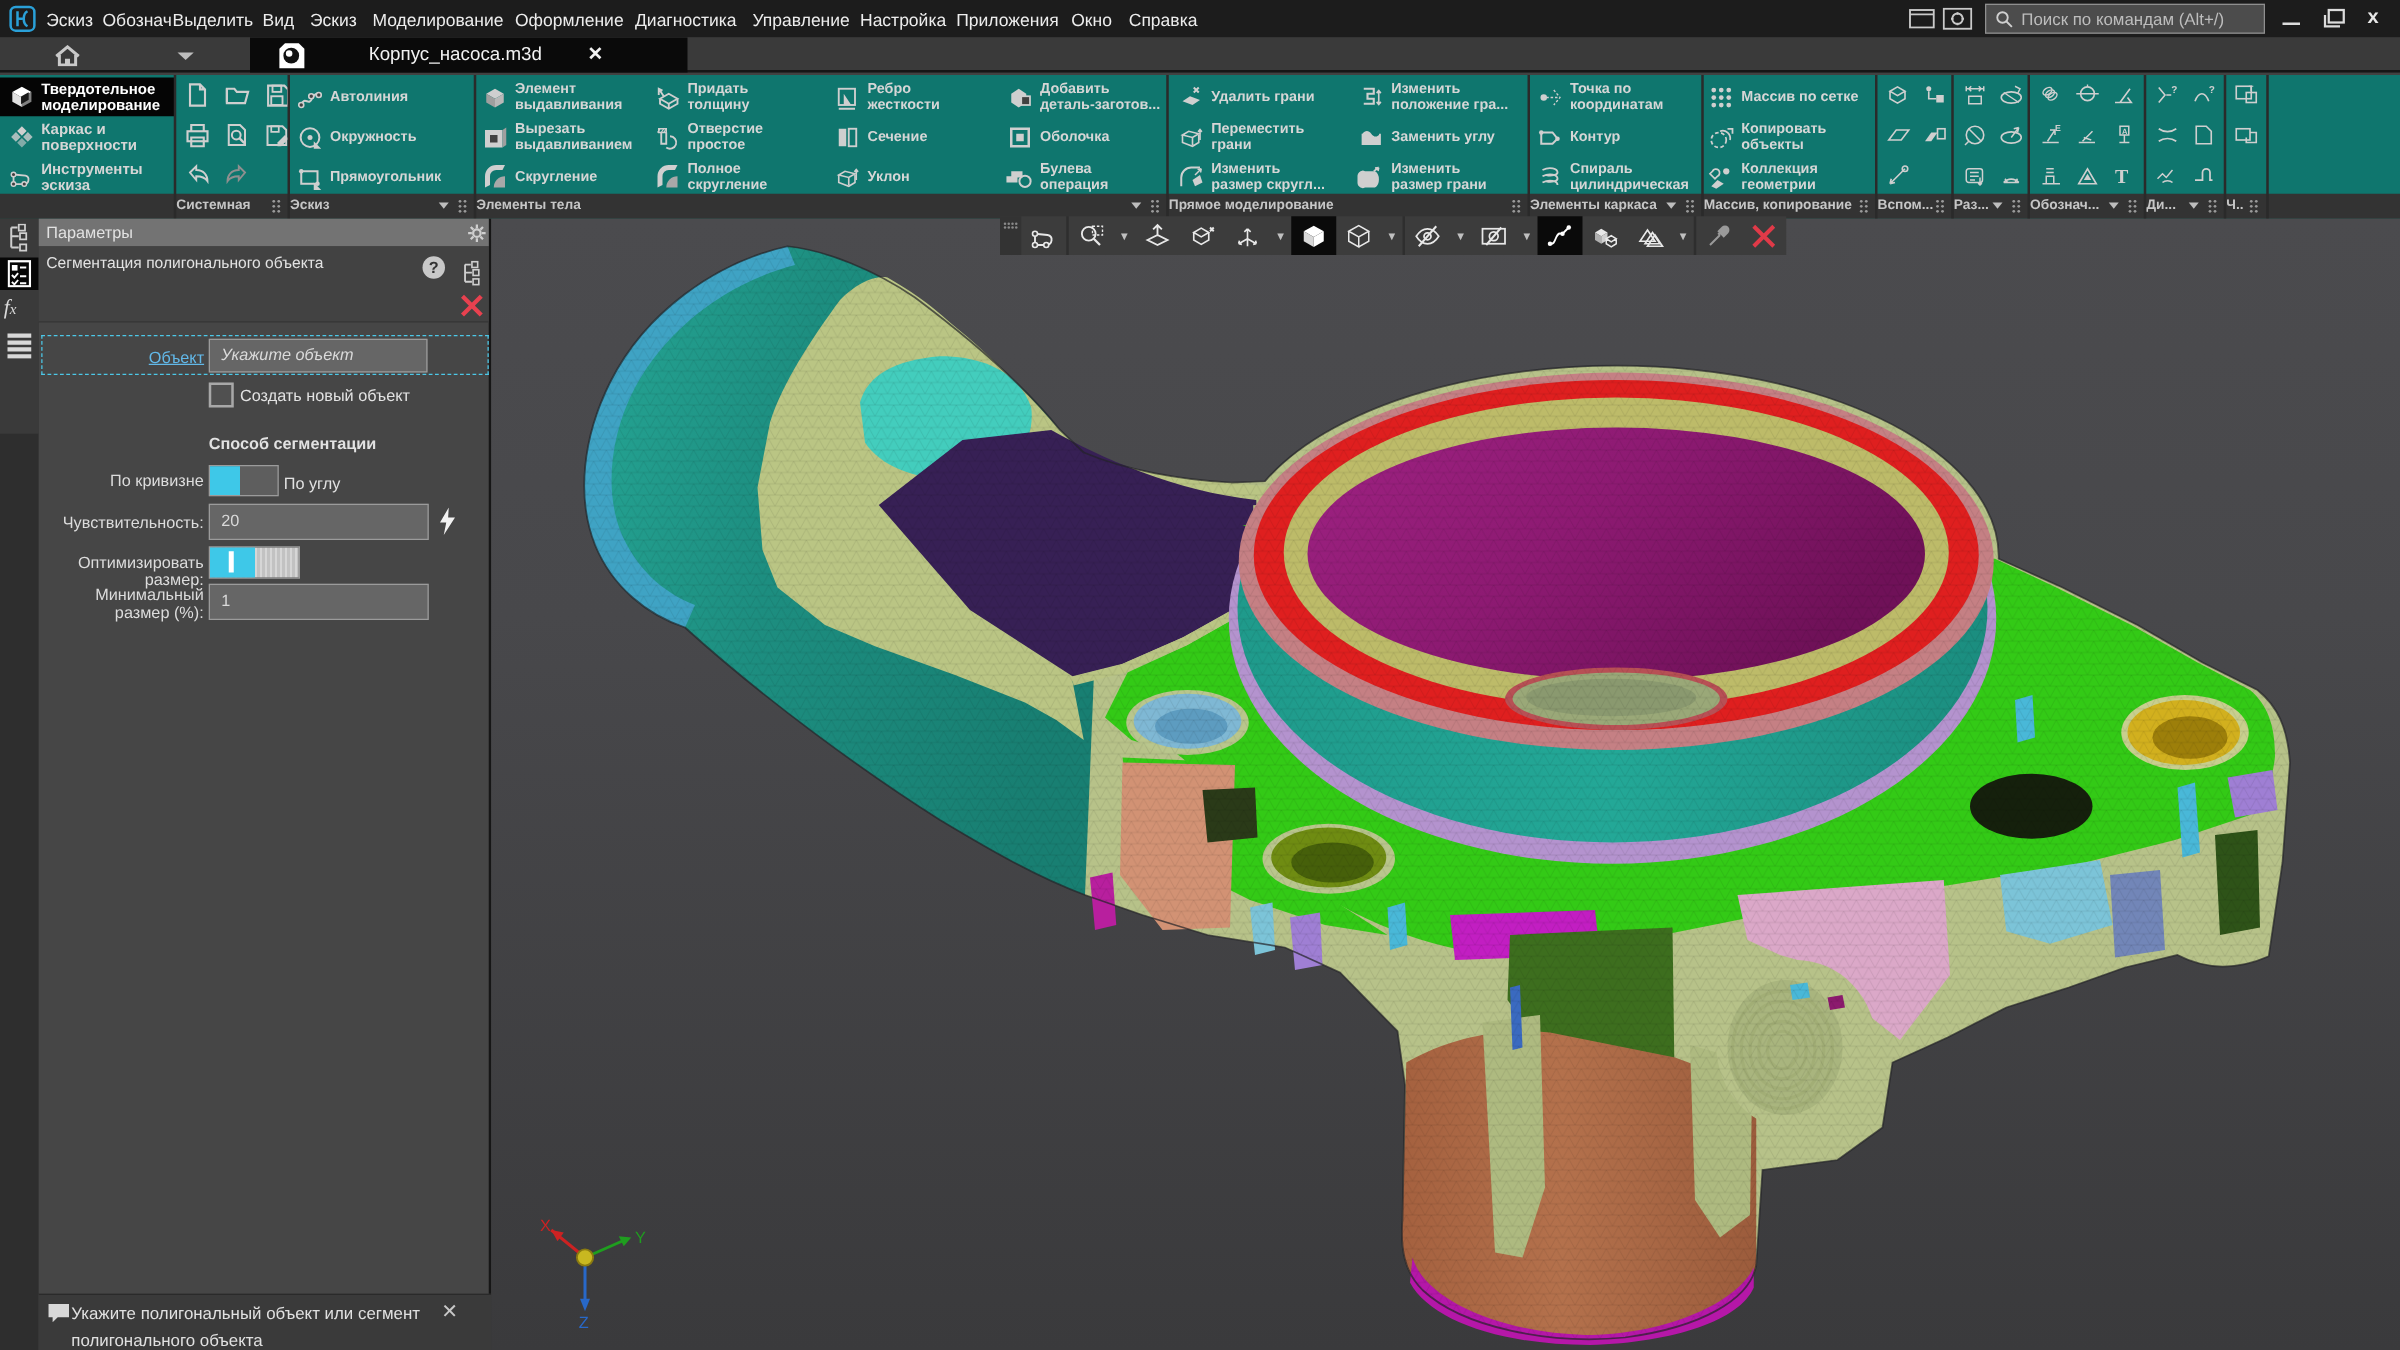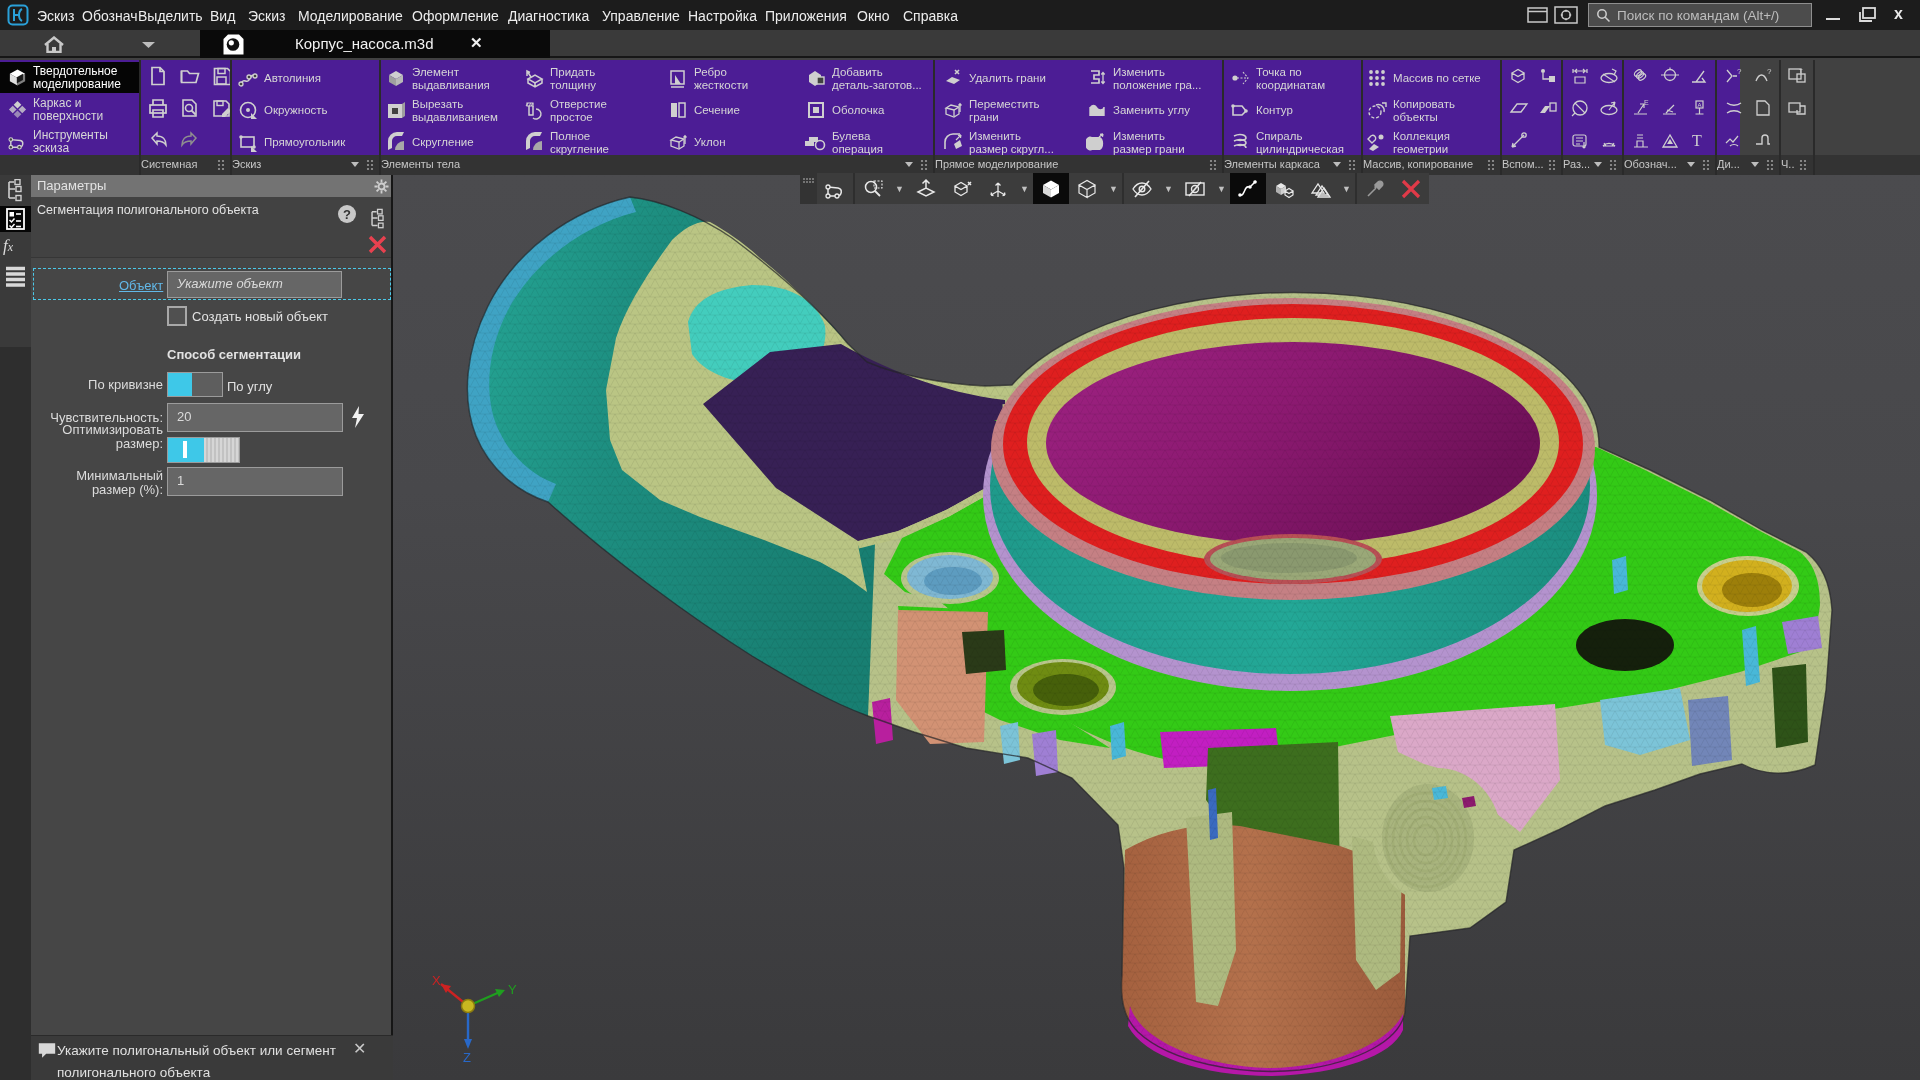--- a/index.html
+++ b/index.html
@@ -5,21 +5,21 @@
 font-family:"Liberation Sans",sans-serif;-webkit-font-smoothing:antialiased;}
 *{box-sizing:border-box;}
 .abs{position:absolute;}
 
 #menubar{position:absolute;left:0;top:0;width:1920px;height:30px;background:#1c1c1c;color:#ededed;font-size:14px;}
 #menubar .mi{position:absolute;top:8px;white-space:nowrap;}
 
 #tabbar{position:absolute;left:0;top:30px;width:1920px;height:28px;background:#3a3a3a;border-bottom:2px solid #161616;}
 #tab1{position:absolute;left:200px;top:0;width:350px;height:28px;background:#0a0a0a;color:#f2f2f2;font-size:15px;}
 
-#ribbon{position:absolute;left:0;top:60px;width:1740px;height:115px;background:#4c1d95;color:#d6d6d6;}
+#ribbon{position:absolute;left:0;top:60px;width:1920px;height:115px;background:#0f766e;color:#d6d6d6;font-weight:bold;}
 #riblabels{position:absolute;left:0;top:95px;width:1920px;height:20px;background:#333333;color:#c6c6c6;font-size:11px;}
 .glabel{position:absolute;top:3px;text-align:left;white-space:nowrap;}
 .gsep{position:absolute;top:0px;width:2px;height:115px;background:#2a2a2a;}
 .rbtn{position:absolute;height:30px;color:#d6d6d6;font-size:11.5px;line-height:12.5px;white-space:nowrap;}
 .rbtn .ic{position:absolute;left:0;top:4px;width:22px;height:22px;}
 .rbtn .lb{position:absolute;left:27px;top:50%;transform:translateY(-50%);}
 .ribtab{position:absolute;left:0;width:140px;height:31px;font-size:12px;line-height:13px;color:#d6d6d6;}
 .ribtab .ic{position:absolute;left:7px;top:5px;width:21px;height:21px;}
 .ribtab .lb{position:absolute;left:33px;top:50%;transform:translateY(-50%);}
 
@@ -883,21 +883,21 @@
   <span class="abs" style="left:196px;top:204px;font-size:13px;">По углу</span>
 
   <span class="plabel" style="left:0px;top:235px;width:132px;">Чувствительность:</span>
   <div class="inp" style="left:136px;top:228px;width:176px;height:29px;">
       <span class="abs" style="left:9px;top:5px">20</span>
     </div>
   <svg class="abs" style="left:320px;top:231px" width="14" height="22" viewBox="0 0 14 22">
       <path d="M8,0 L1,12 L6,12 L4,22 L13,8 L7.5,8 Z" fill="#f2f2f2"></path>
     </svg>
 
-  <span class="plabel" style="left:0px;top:248px;width:132px;line-height:14px;">Оптимизировать<br>размер:</span>
+  <span class="plabel" style="left:0px;top:268px;width:132px;line-height:14px;">Оптимизировать<br>размер:</span>
   <div class="abs" style="left:136px;top:262px;width:73px;height:26px;border:1px solid #9b9b9b;background:repeating-linear-gradient(90deg,#d6d6d6 0 2px,#c2c2c2 2px 4px);">
     <div class="abs" style="left:0;top:0;width:36px;height:24px;background:#3ec8e8;"></div>
     <div class="abs" style="left:15px;top:3px;width:4px;height:17px;background:#ffffff;"></div>
   </div>
 
   <span class="plabel" style="left:0px;top:294px;width:132px;line-height:14px;">Минимальный<br>размер (%):</span>
   <div class="inp" style="left:136px;top:292px;width:176px;height:29px;">
       <span class="abs" style="left:9px;top:5px">1</span>
     </div>
 

